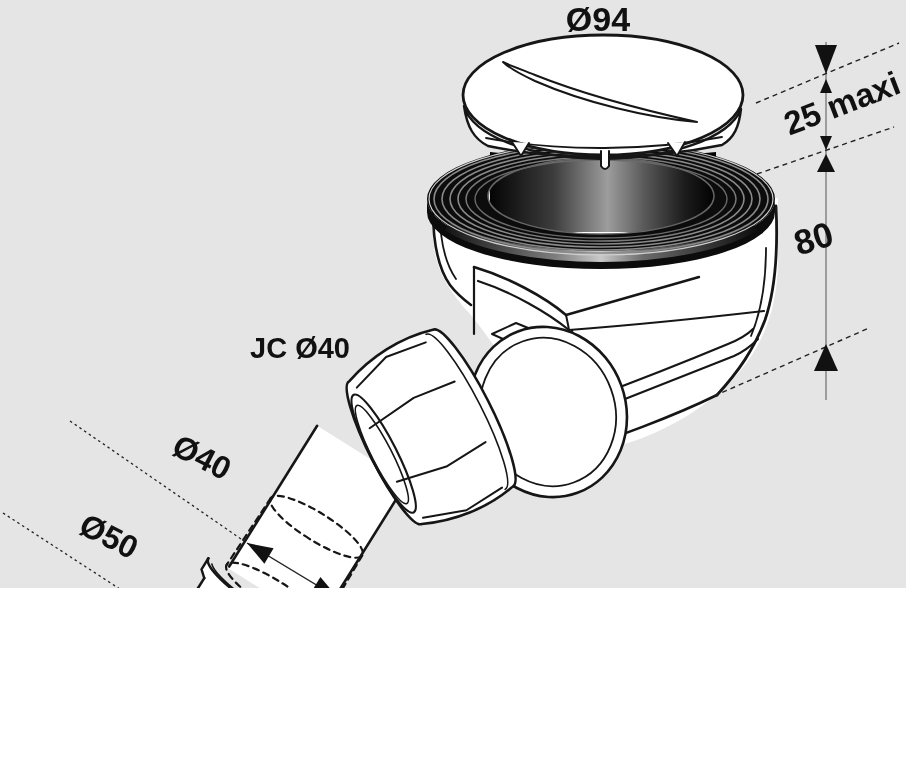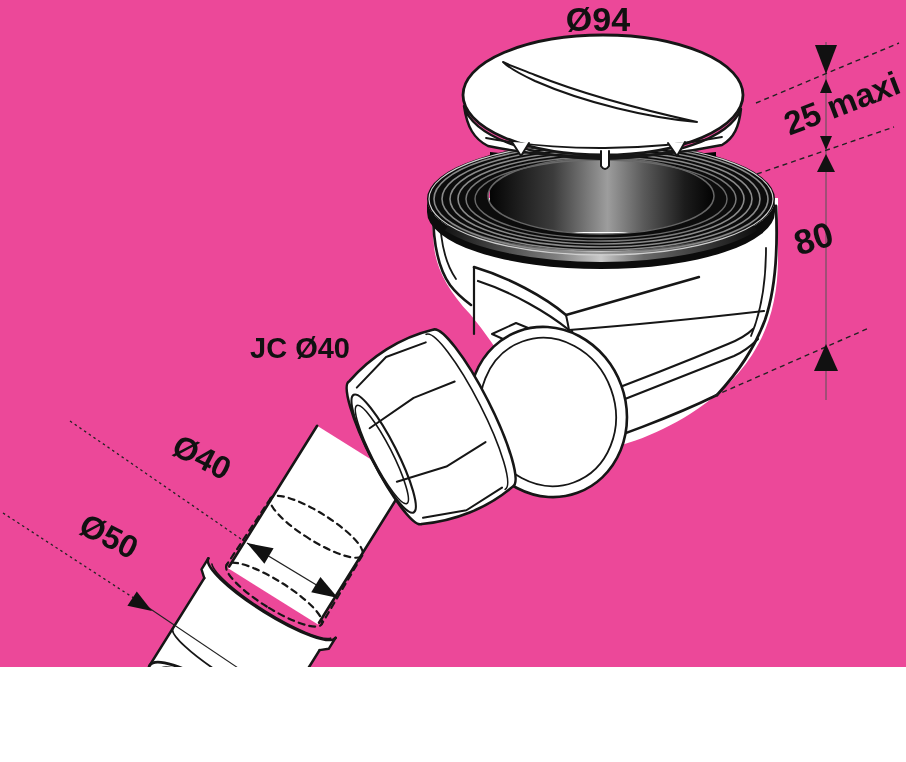--- a/index.html
+++ b/index.html
@@ -1,16 +1,16 @@
 <!DOCTYPE html>
 <html><head>
 <meta charset="utf-8">
 <style>
   html,body{margin:0;padding:0;background:#fff;}
-  .canvas{position:relative;width:906px;height:667px;background:#ec4899;overflow:hidden;}
+  .canvas{position:relative;width:906px;height:588px;background:#e5e5e5;overflow:hidden;}
   svg{display:block;}
   text{font-family:"Liberation Sans","DejaVu Sans",sans-serif;font-weight:bold;fill:#111;}
 </style>
 </head>
 <body>
 
 <div class="canvas">
 <svg width="906" height="762" viewBox="0 0 906 762">
   <defs>
     <linearGradient id="gradRiser" x1="0" y1="0" x2="1" y2="0">

